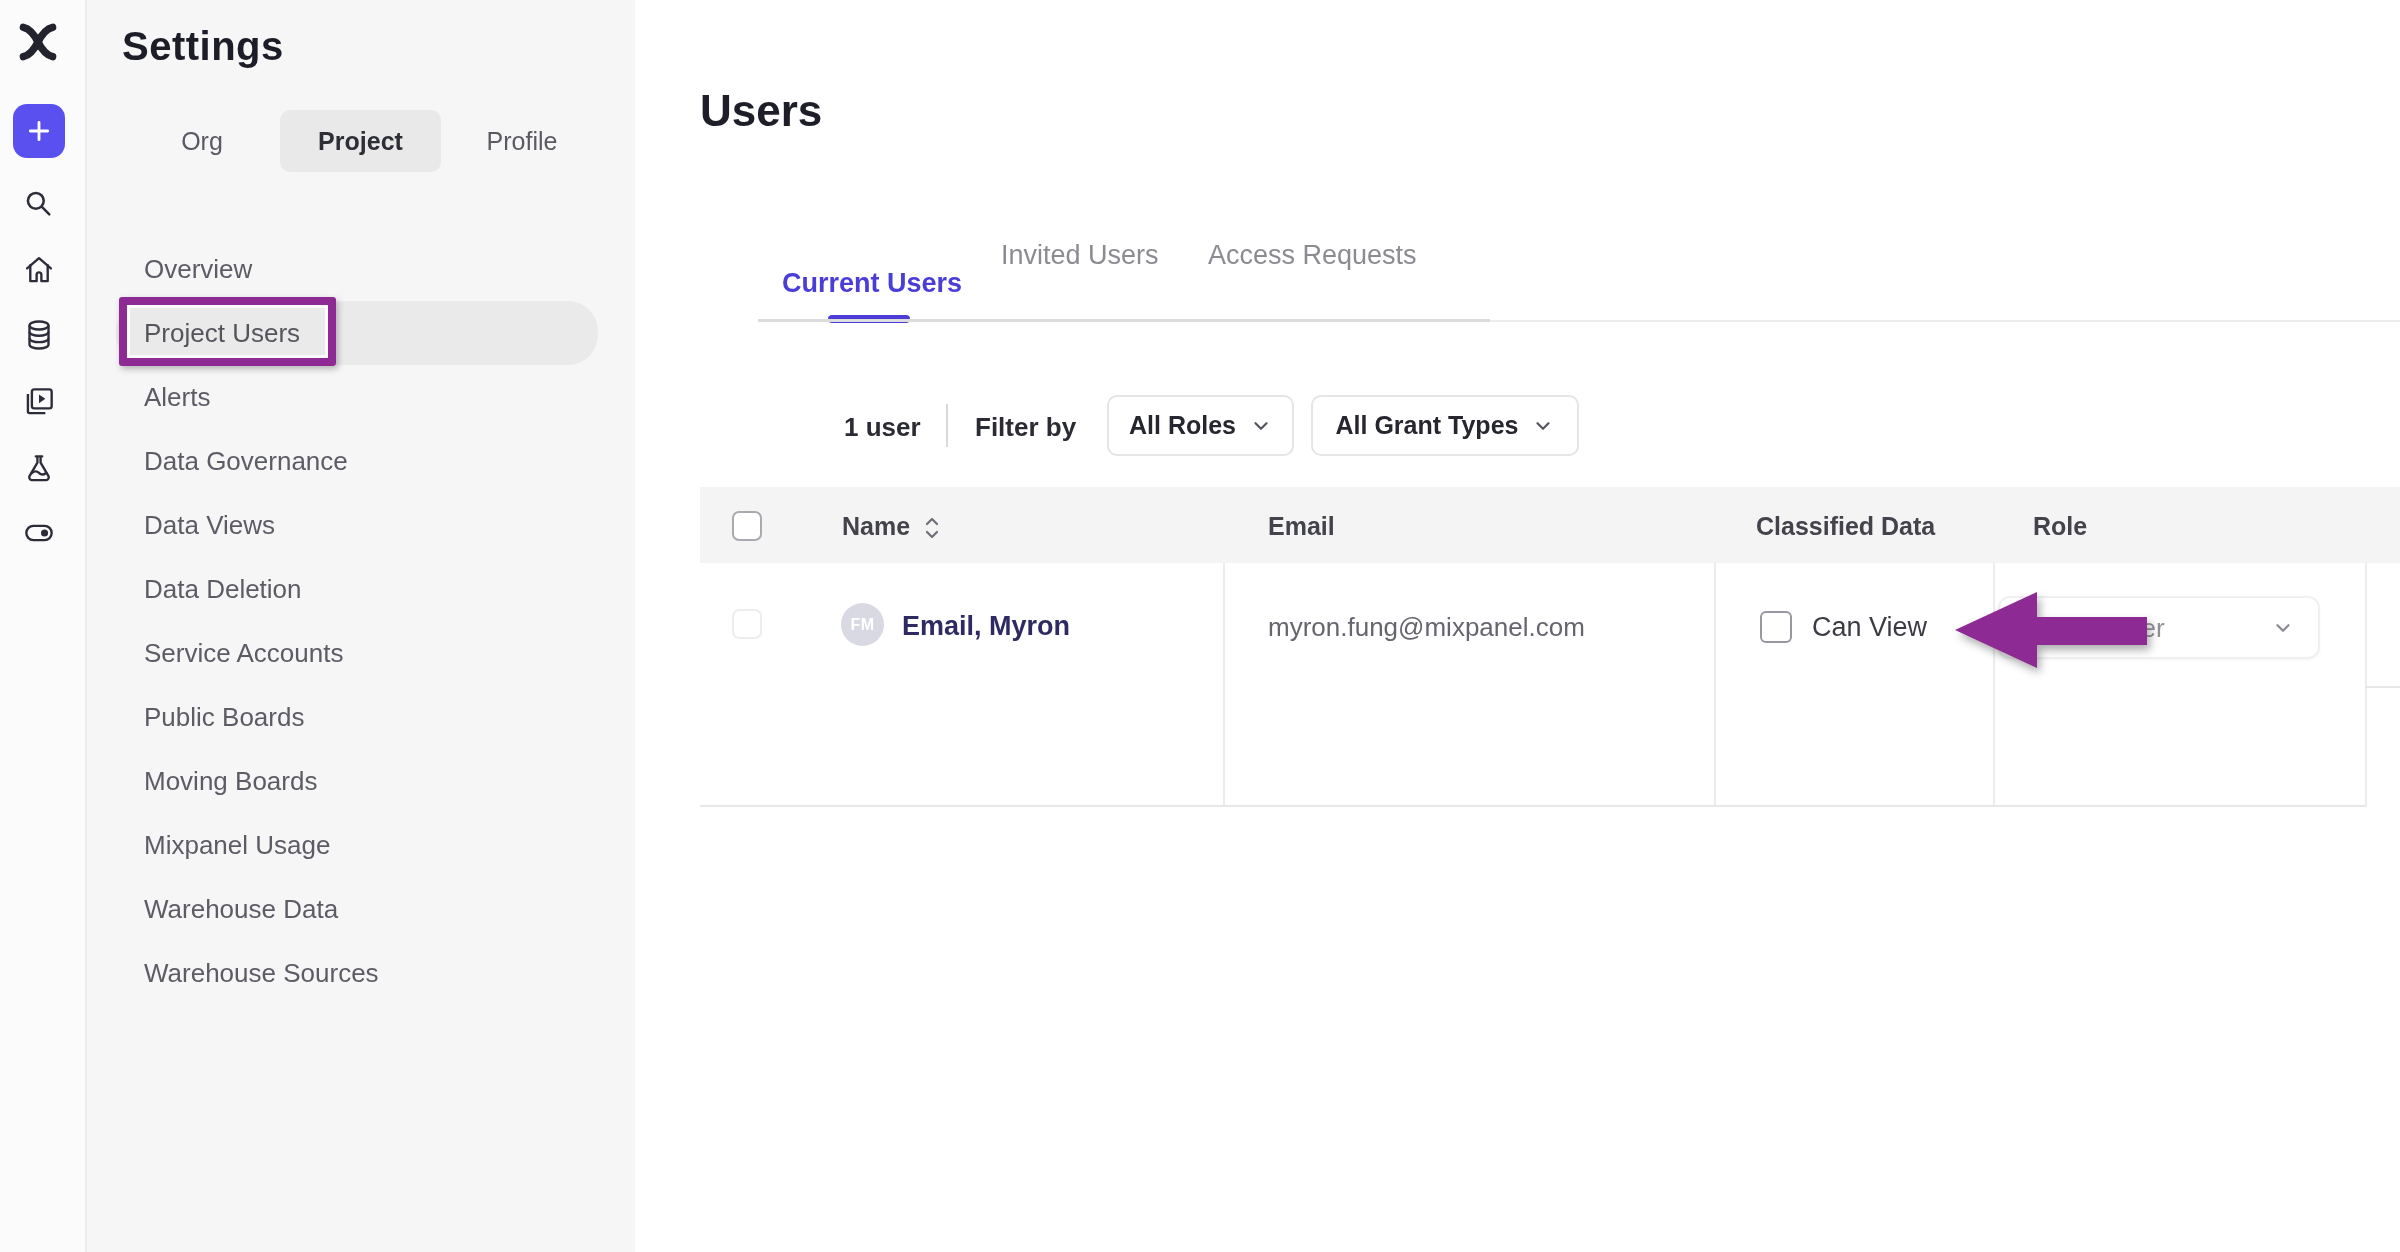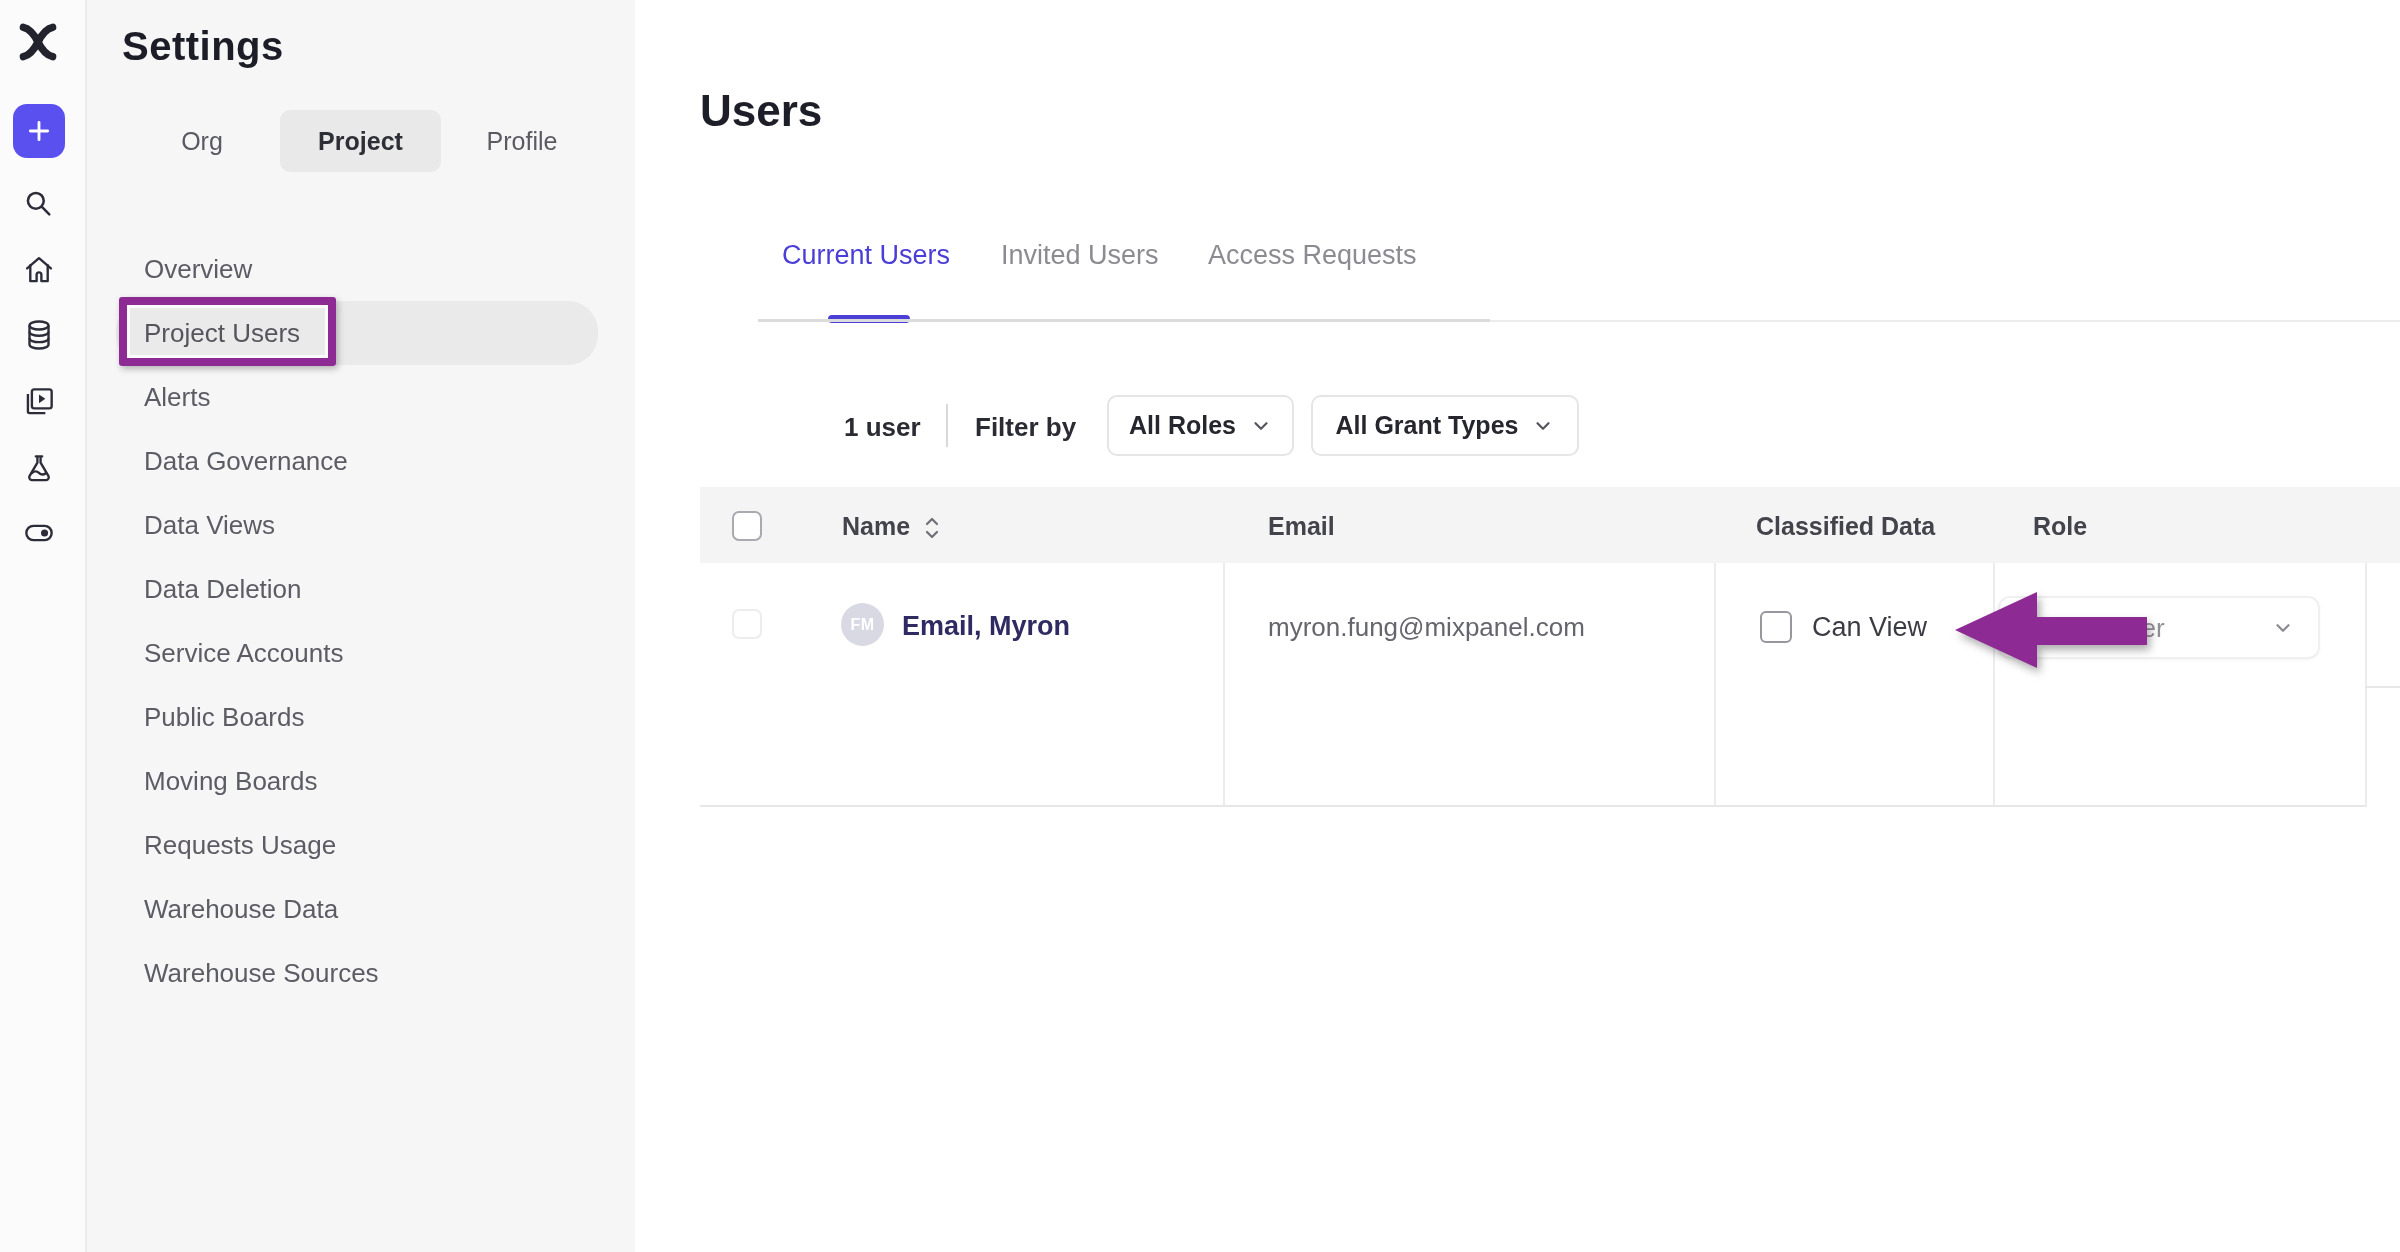--- a/index.html
+++ b/index.html
@@ -30,21 +30,21 @@
     position:absolute;left:32px;top:297px;width:217px;height:69px;
     border:8px solid #8e2a94;border-radius:3px;
     box-shadow:inset 0 0 0 3px rgba(255,255,255,.8), 2px 3px 6px rgba(60,60,60,.35);
     pointer-events:none;
   }
   
   .main{position:absolute;left:635px;top:0;width:1765px;height:1252px;background:#fff;}
   .abs{position:absolute;}
   .users-title{left:65px;top:86px;font-size:44px;font-weight:700;color:#1e1e28;}
   .tab{top:240px;font-size:27px;color:#8b8b92;cursor:pointer;}
-  .tab.active{color:#4b3ed6;font-weight:400;}
+  .tab.active{color:#4b3ed6;font-weight:700;margin-top:28px;}
   .tab-underline{left:193px;top:315px;width:82px;height:8px;border-radius:4px;background:#4b3ed6;}
   .tabs-divider-a{left:123px;top:319px;width:732px;height:3px;background:#dcdcdd;}
   .tabs-divider-b{left:855px;top:320px;width:910px;height:2px;background:#ececee;}
   .count-label{left:209px;top:412px;font-size:26px;font-weight:600;color:#2b2b33;}
   .filter-vdiv{left:311px;top:404px;width:2px;height:43px;background:#d9d9db;}
   .filterby-label{left:340px;top:412px;font-size:26px;font-weight:600;color:#2b2b33;}
   .pill{top:395px;height:61px;background:#fff;border:2px solid #e5e5e7;border-radius:10px;display:flex;align-items:center;justify-content:center;gap:14px;font-size:25px;font-weight:600;color:#26262e;cursor:pointer;}
   .pill-roles{left:472px;width:187px;}
   .pill-grants{left:676px;width:268px;}
   .chev{width:22px;height:22px;color:#55555e;flex:0 0 auto;}
@@ -141,21 +141,21 @@
     <div class="nav">
       <div class="nav-item">Overview</div>
       <div class="nav-item selected">Project Users</div>
       <div class="nav-item">Alerts</div>
       <div class="nav-item">Data Governance</div>
       <div class="nav-item">Data Views</div>
       <div class="nav-item">Data Deletion</div>
       <div class="nav-item">Service Accounts</div>
       <div class="nav-item">Public Boards</div>
       <div class="nav-item">Moving Boards</div>
-      <div class="nav-item">Requests Usage</div>
+      <div class="nav-item">Mixpanel Usage</div>
       <div class="nav-item">Warehouse Data</div>
       <div class="nav-item">Warehouse Sources</div>
     </div>
 
     <div class="annotation-box"></div>
   </div>
 
   <div class="main">
     <div class="abs users-title">Users</div>
 

